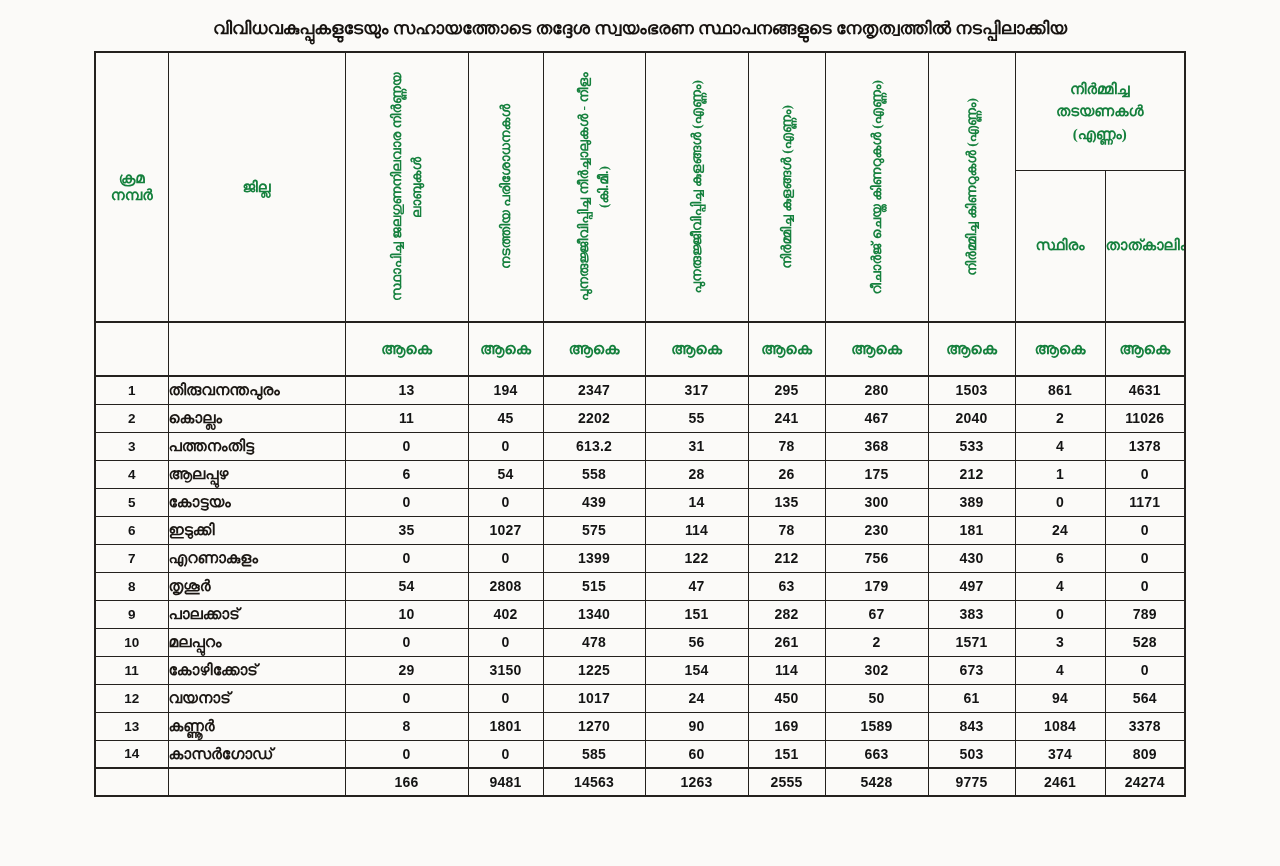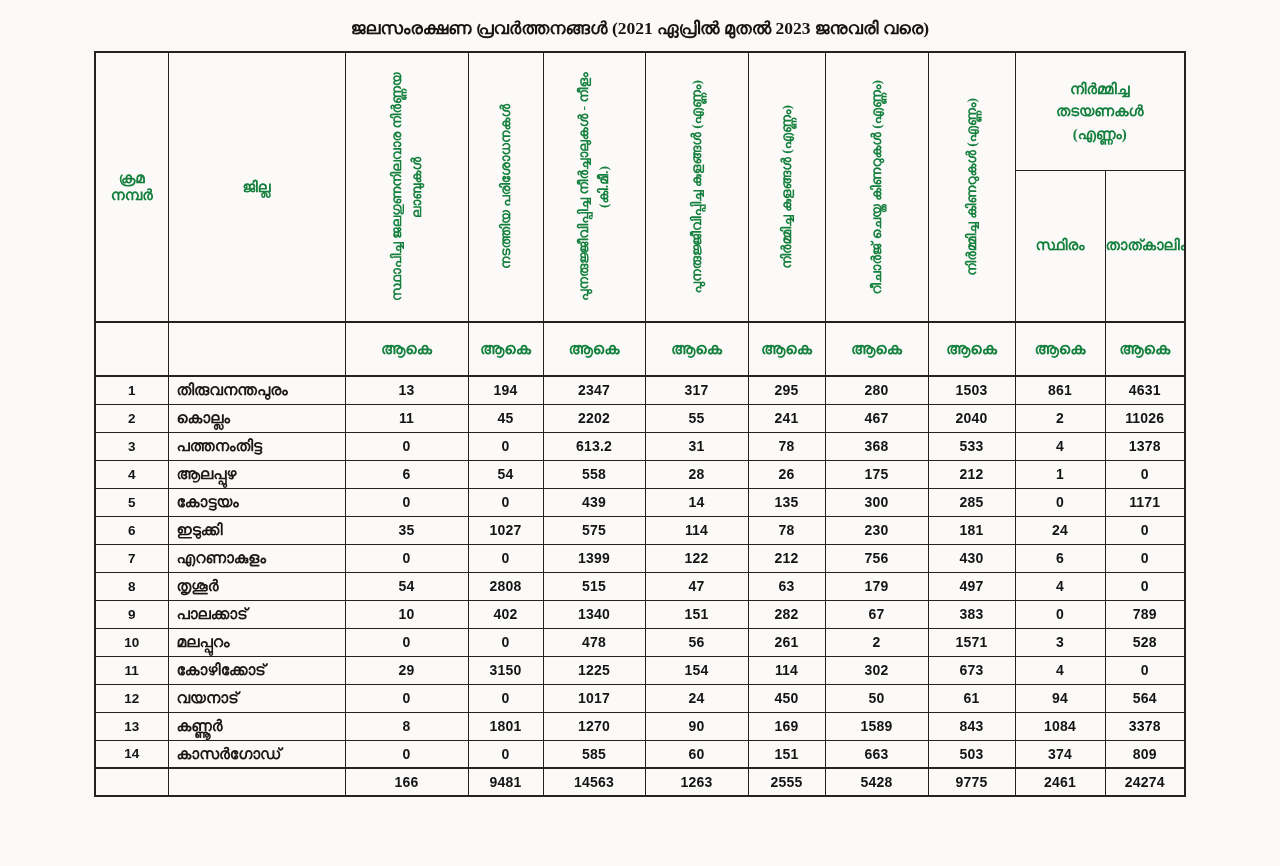--- a/index.html
+++ b/index.html
@@ -73,41 +73,41 @@
     border-bottom: 2.5px solid #24211e;
   }
   tbody td { height: 28px; }
   td.c-no {
     text-align: center;
     font-weight: 700;
     font-size: 13.5px;
   }
   td.c-dist {
     text-align: left;
-    padding-left: 8px;
+    padding-left: 0;
     font-family: "Liberation Serif", serif;
     font-weight: 600;
     font-size: 15.5px;
     color: #1b1713;
   }
   td.c-num {
     text-align: center;
     font-weight: 700;
     font-size: 14px;
     letter-spacing: 0.2px;
   }
   tr.totals-row > td { border-top: 2px solid #24211e; margin-left: 12px; }
 </style>
 </head>
 <body>
 
 <div class="page">
 
   <div class="doc-title">
-    <div>ജലസംരക്ഷണ പ്രവർത്തനങ്ങൾ (2021 ഏപ്രിൽ മുതൽ 2023 ജനുവരി   വരെ)</div>
+    <div>വിവിധവകുപ്പുകളുടേയും സഹായത്തോടെ തദ്ദേശ സ്വയംഭരണ സ്ഥാപനങ്ങളുടെ നേതൃത്വത്തിൽ നടപ്പിലാക്കിയ</div>
   </div>
 
   <table class="main">
     <colgroup>
       <col style="width:73px">
       <col style="width:177px">
       <col style="width:123px">
       <col style="width:75px">
       <col style="width:102px">
       <col style="width:103px">
@@ -217,21 +217,21 @@
         </tr>
         <tr>
           <td class="c-no">5</td>
           <td class="c-dist">കോട്ടയം</td>
           <td class="c-num">0</td>
           <td class="c-num">0</td>
           <td class="c-num">439</td>
           <td class="c-num">14</td>
           <td class="c-num">135</td>
           <td class="c-num">300</td>
-          <td class="c-num">285</td>
+          <td class="c-num">389</td>
           <td class="c-num">0</td>
           <td class="c-num">1171</td>
         </tr>
         <tr>
           <td class="c-no">6</td>
           <td class="c-dist">ഇടുക്കി</td>
           <td class="c-num">35</td>
           <td class="c-num">1027</td>
           <td class="c-num">575</td>
           <td class="c-num">114</td>

